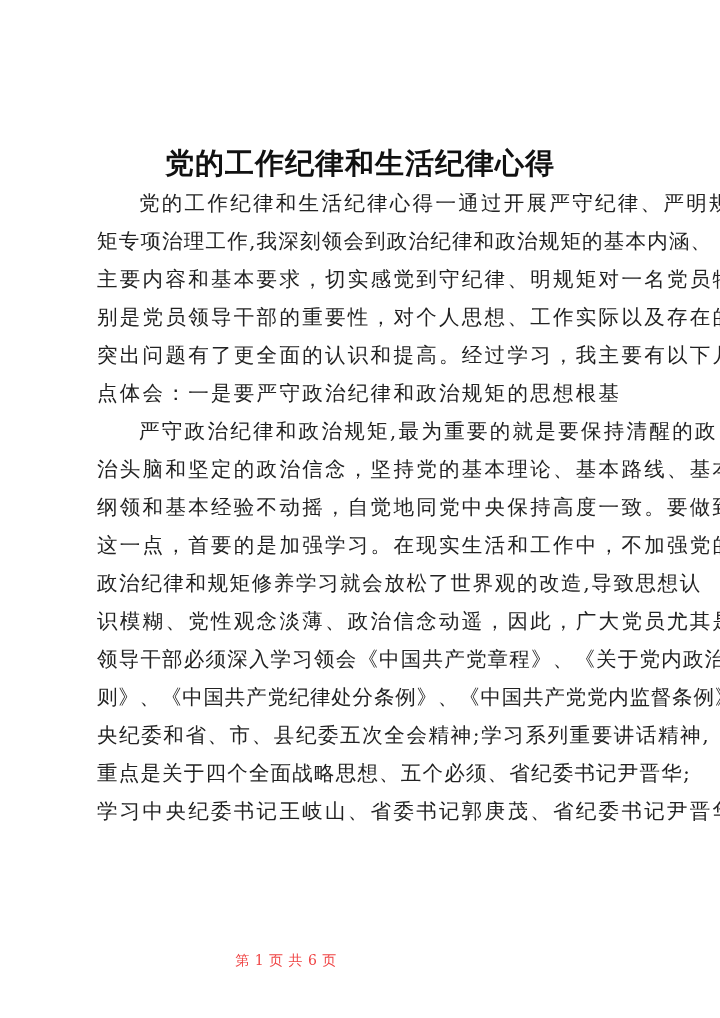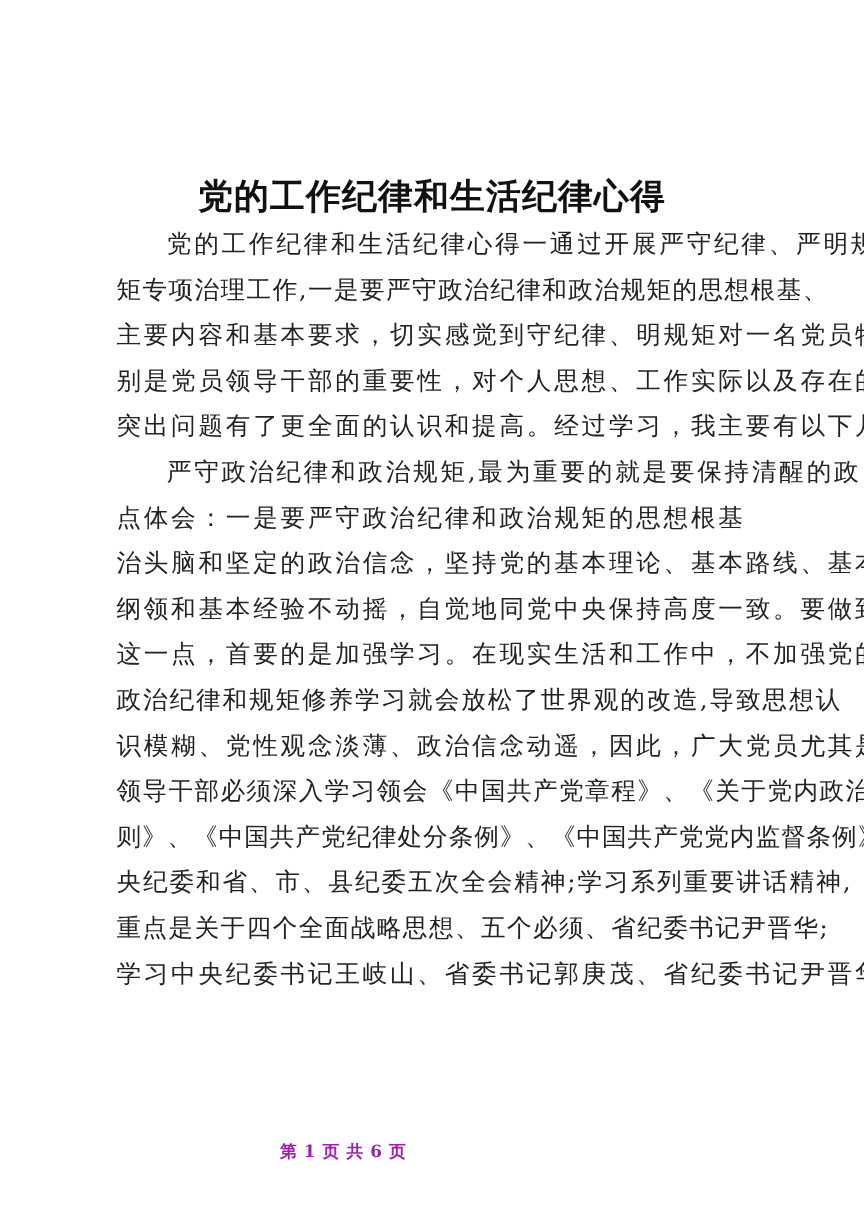--- a/index.html
+++ b/index.html
@@ -52,42 +52,41 @@
       padding-left: 42px;
     }
     .footer {
       position: absolute;
       left: 0;
       top: 934px;
       width: 572px;
       text-align: center;
       font-size: 14px;
       line-height: 20px;
-      color: #a21caf;
+      color: #ef4444;
       letter-spacing: 0.5px;
-      font-weight: bold;
     }
   </style>
 </head>
 <body>
 
 <div class="page">
 
   <div class="title">党的工作纪律和生活纪律心得</div>
 
   <div class="body-text">
 
     <div class="line indent">党的工作纪律和生活纪律心得一通过开展严守纪律、严明规</div>
-    <div class="line" style="letter-spacing:1.2px">矩专项治理工作,一是要严守政治纪律和政治规矩的思想根基、</div>
+    <div class="line" style="letter-spacing:1.2px">矩专项治理工作,我深刻领会到政治纪律和政治规矩的基本内涵、</div>
     <div class="line">主要内容和基本要求，切实感觉到守纪律、明规矩对一名党员特</div>
     <div class="line">别是党员领导干部的重要性，对个人思想、工作实际以及存在的</div>
     <div class="line">突出问题有了更全面的认识和提高。经过学习，我主要有以下几</div>
+    <div class="line">点体会：一是要严守政治纪律和政治规矩的思想根基</div>
+
     <div class="line indent">严守政治纪律和政治规矩,最为重要的就是要保持清醒的政</div>
-
-    <div class="line">点体会：一是要严守政治纪律和政治规矩的思想根基</div>
     <div class="line">治头脑和坚定的政治信念，坚持党的基本理论、基本路线、基本</div>
     <div class="line">纲领和基本经验不动摇，自觉地同党中央保持高度一致。要做到</div>
     <div class="line">这一点，首要的是加强学习。在现实生活和工作中，不加强党的</div>
     <div class="line" style="letter-spacing:1.6px">政治纪律和规矩修养学习就会放松了世界观的改造,导致思想认</div>
     <div class="line">识模糊、党性观念淡薄、政治信念动遥，因此，广大党员尤其是</div>
     <div class="line" style="letter-spacing:1.2px">领导干部必须深入学习领会《中国共产党章程》、《关于党内政治</div>
     <div class="line" style="letter-spacing:0.8px">则》、《中国共产党纪律处分条例》、《中国共产党党内监督条例》</div>
     <div class="line" style="letter-spacing:1.6px">央纪委和省、市、县纪委五次全会精神;学习系列重要讲话精神,</div>
     <div class="line" style="letter-spacing:1.2px">重点是关于四个全面战略思想、五个必须、省纪委书记尹晋华;</div>
     <div class="line">学习中央纪委书记王岐山、省委书记郭庚茂、省纪委书记尹晋华</div>

